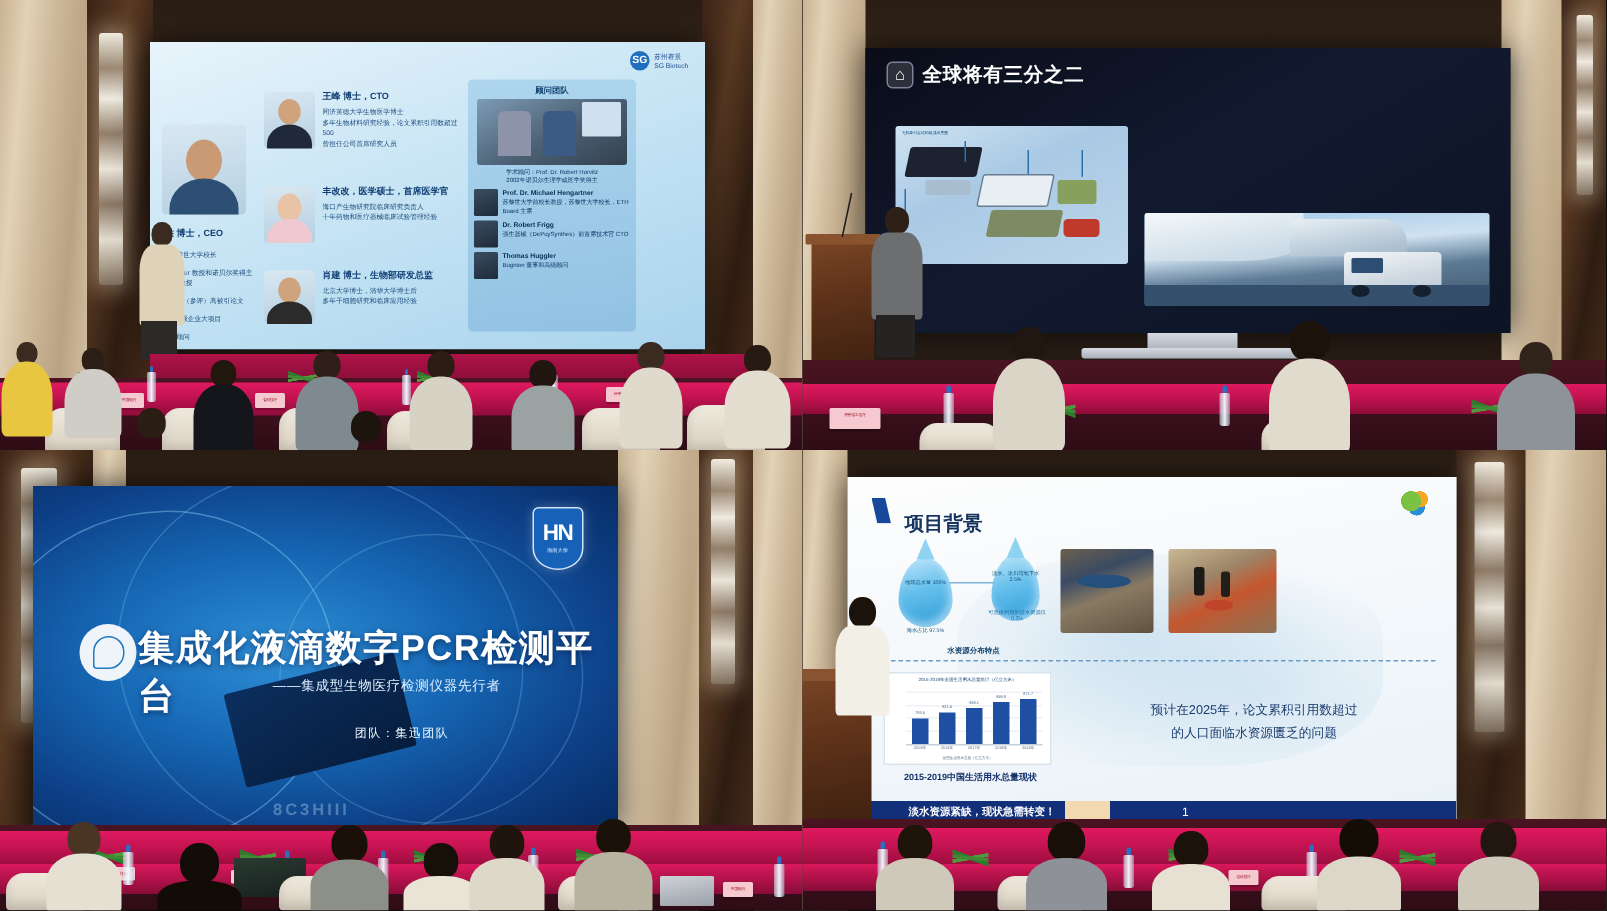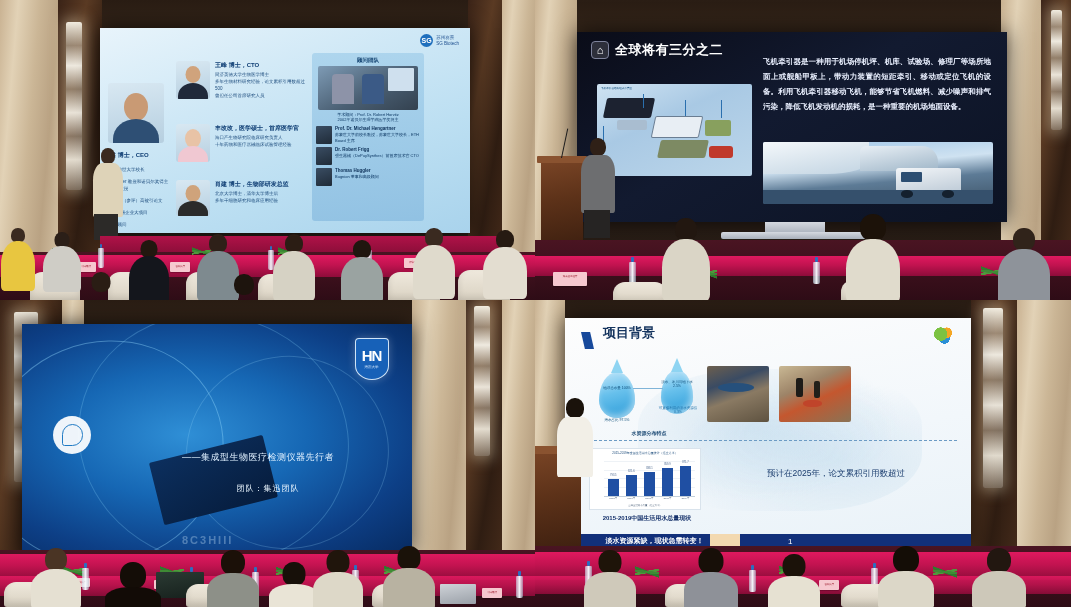--- a/index.html
+++ b/index.html
@@ -522,21 +522,20 @@
     <div class="wall-wood" style="left:506px;width:30px;"></div>
     <div class="sconce" style="left:516px;top:10px;width:11px;height:120px;"></div>
 
     <div class="screen-frame" style="left:42px;top:32px;width:430px;height:190px;padding:3px;background:#0a0d14;">
       <div class="screen-surface">
         <div class="slide-dark">
           <div class="dk-head" style="left:14px;top:9px;">
             <div class="dk-homeicon">⌂</div>
             <div class="dk-title">全球将有三分之二</div>
           </div>
-          <div class="dk-body" style="left:186px;top:22px;width:228px;">飞机牵引器是一种用于机场停机坪、机库、试验场、修理厂等场所地面上或舰船甲板上，带动力装置的短距牵引、移动或定位飞机的设备。利用飞机牵引器移动飞机，能够节省飞机燃料、减少噪声和排气污染，降低飞机发动机的损耗，是一种重要的机场地面设备。</div>
 
           <div class="dk-diagram" style="left:20px;top:52px;width:155px;height:92px;">
             <div style="position:absolute;left:4px;top:2px;font-size:2.6px;color:#0d4a7a;">飞机牵引器结构组成示意图</div>
             <div style="position:absolute;left:8px;top:14px;width:48px;height:20px;background:#1c2230;border-radius:2px;transform:skewX(-12deg);"></div>
             <div style="position:absolute;left:56px;top:32px;width:48px;height:22px;background:#e8eef4;border:1px solid #6a7d92;border-radius:2px;transform:skewX(-12deg);"></div>
             <div style="position:absolute;left:62px;top:56px;width:48px;height:18px;background:#7d8a63;border-radius:2px;transform:skewX(-12deg);"></div>
             <div style="position:absolute;left:112px;top:62px;width:24px;height:12px;background:#c0392b;border-radius:3px;"></div>
             <div style="position:absolute;left:20px;top:36px;width:30px;height:10px;background:#a9bdd0;border-radius:2px;"></div>
             <div style="position:absolute;left:108px;top:36px;width:26px;height:16px;background:#88a05e;border-radius:2px;"></div>
             <div style="position:absolute;left:6px;top:42px;width:1px;height:22px;background:#2a6fae;"></div>
@@ -612,20 +611,21 @@
         <div class="slide-pcr">
           <div class="dna" style="left:-10%;top:8%;width:62%;height:96%;transform:rotate(-22deg);"></div>
           <div class="dna" style="left:14%;top:-4%;width:70%;height:108%;transform:rotate(18deg);border-color:rgba(130,205,245,.28);"></div>
           <div class="dna" style="left:42%;top:14%;width:52%;height:84%;transform:rotate(-8deg);border-color:rgba(160,225,255,.22);"></div>
           <div style="position:absolute;left:34%;top:54%;width:30%;height:28%;background:linear-gradient(160deg,#0c2f5e,#061c3c);border-radius:2px;transform:rotate(-14deg);"></div>
 
           <div class="pcr-mark" style="left:8%;top:40%;width:38px;height:38px;">
             <div style="position:absolute;left:22%;top:22%;width:56%;height:56%;border:1.5px solid #1f7ac4;border-radius:50% 50% 50% 12%;"></div>
           </div>
 
+          <div class="pcr-title" style="left:18%;top:40%;">集成化液滴数字PCR检测平台</div>
           <div class="pcr-sub" style="left:41%;top:55%;text-align:right;">——集成型生物医疗检测仪器先行者</div>
           <div class="pcr-team" style="left:55%;top:69%;">团队：集迅团队</div>
 
           <div class="hn-shield" style="right:6%;top:6%;">
             <div class="hn-let">HN</div>
             <div class="hn-sub">海南大学</div>
           </div>
         </div>
       </div>
     </div>
@@ -694,21 +694,21 @@
     <div class="wall-marble" style="left:0;width:30px;"></div>
     <div class="wall-wood" style="left:436px;width:46px;"></div>
     <div class="wall-marble" style="left:482px;width:54px;"></div>
     <div class="sconce" style="left:448px;top:8px;width:20px;height:180px;"></div>
 
     <div class="screen-frame" style="left:30px;top:18px;width:406px;height:230px;padding:2px;background:#e6ebef;">
       <div class="screen-surface">
         <div class="slide-bg4">
           <div class="world-ghost"></div>
           <div class="b4-chev" style="left:16px;top:14px;"></div>
-          <div class="b4-title" style="left:38px;top:6px;text-align:center;">项目背景</div>
+          <div class="b4-title" style="left:38px;top:22px;text-align:center;">项目背景</div>
           <div class="b4-logo" style="right:16px;top:8px;"></div>
 
           <div class="droplet" style="left:34px;top:54px;width:36px;height:46px;"></div>
           <div class="d-lbl" style="left:34px;top:68px;width:36px;">地球总水量 100%</div>
           <div class="d-lbl" style="left:30px;top:100px;width:44px;">海水占比 97.5%</div>
           <div class="droplet" style="left:96px;top:52px;width:32px;height:44px;"></div>
           <div class="d-lbl" style="left:96px;top:62px;width:32px;">淡水、冰川与地下水 2.5%</div>
           <div class="d-lbl" style="left:90px;top:88px;width:46px;color:#1a6fa8;">可直接利用的淡水资源仅 0.3%</div>
           <div style="position:absolute;left:68px;top:70px;width:30px;height:1px;background:#7fb4d8;"></div>
           <div class="d-lbl" style="left:44px;top:112px;width:80px;font-size:5px;font-weight:bold;color:#15446f;">水资源分布特点</div>
@@ -754,20 +754,21 @@
               <div class="xt" style="left:40%;width:20%;top:102%;">2017年</div>
               <div class="xt" style="left:60%;width:20%;top:102%;">2018年</div>
               <div class="xt" style="left:80%;width:20%;top:102%;">2019年</div>
             </div>
             <div style="position:absolute;left:0;right:0;bottom:2px;text-align:center;font-size:2.4px;color:#5a6d84;">全国生活用水总量（亿立方米）</div>
           </div>
           <div class="chart-cap" style="left:14px;top:196px;width:136px;">2015-2019中国生活用水总量现状</div>
 
           <div class="b4-quote" style="left:150px;right:14px;top:148px;">
             <div>预计在2025年，论文累积引用数超过</div>
+            <div>的人口面临水资源匮乏的问题</div>
           </div>
 
           <div class="b4-footer">
             <div class="ft-txt">淡水资源紧缺，现状急需转变！</div>
             <div class="ft-tab"></div>
             <div class="ft-page">1</div>
           </div>
         </div>
       </div>
     </div>

